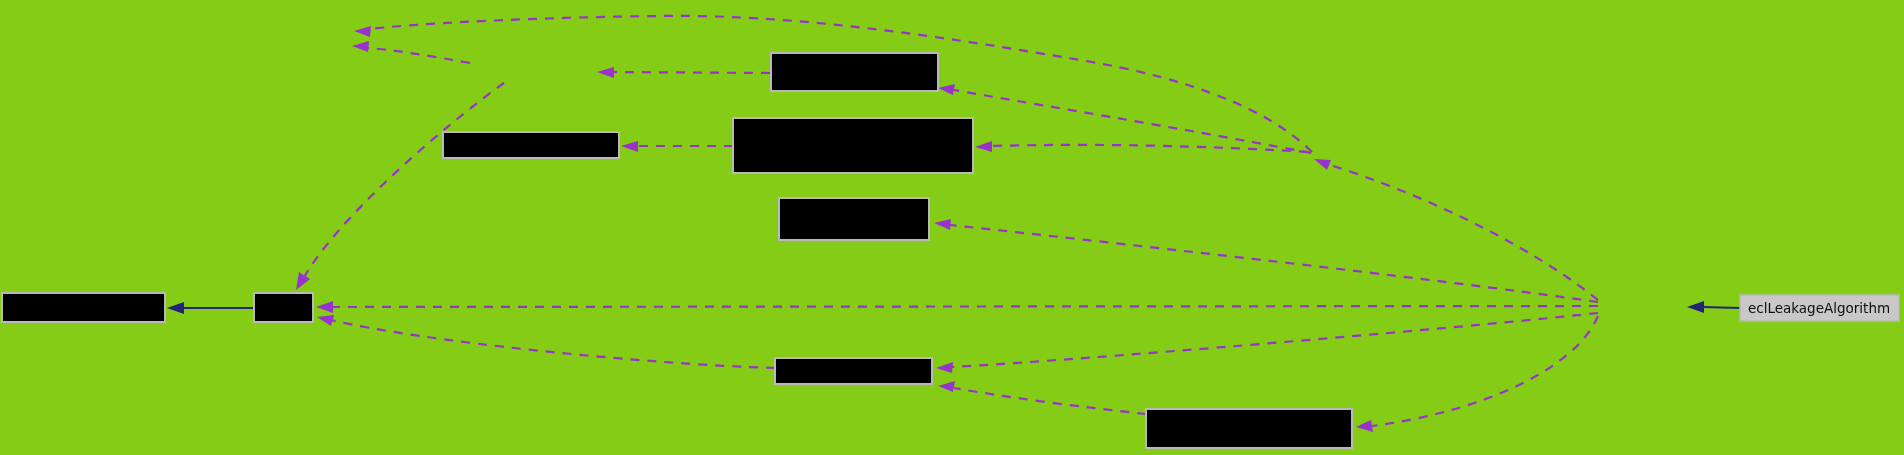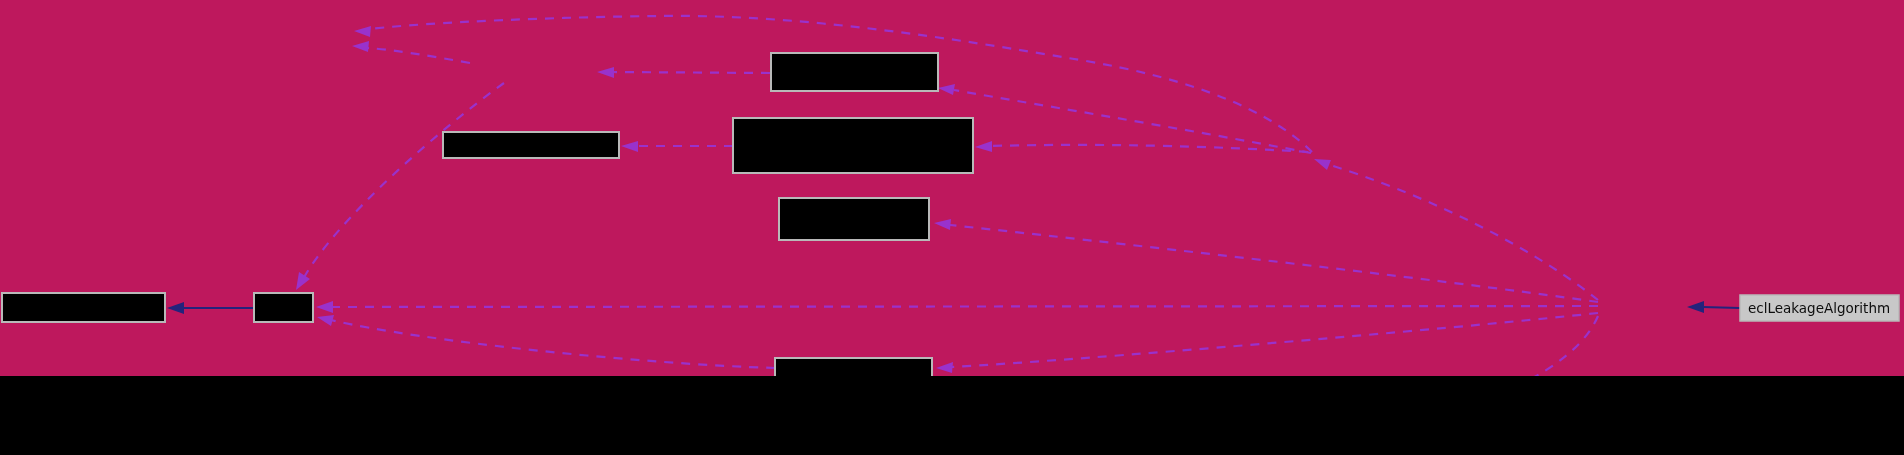--- a/index.html
+++ b/index.html
@@ -1,19 +1,19 @@
 <!DOCTYPE html>
 <html><head>
 <meta charset="utf-8">
 <style>
   html,body{margin:0;padding:0;background:#000;}
   .canvas{
     position:relative;
-    width:1904px;height:376px;
-    background:#be185d;
+    width:1904px;height:455px;
+    background:#84cc16;
     overflow:hidden;
     font-family:"DejaVu Sans","Liberation Sans",sans-serif;
   }
   svg{display:block}
   .node-label{
     font-family:"DejaVu Sans","Liberation Sans",sans-serif;
     font-size:13.5px;
   }
 </style>
 </head>

